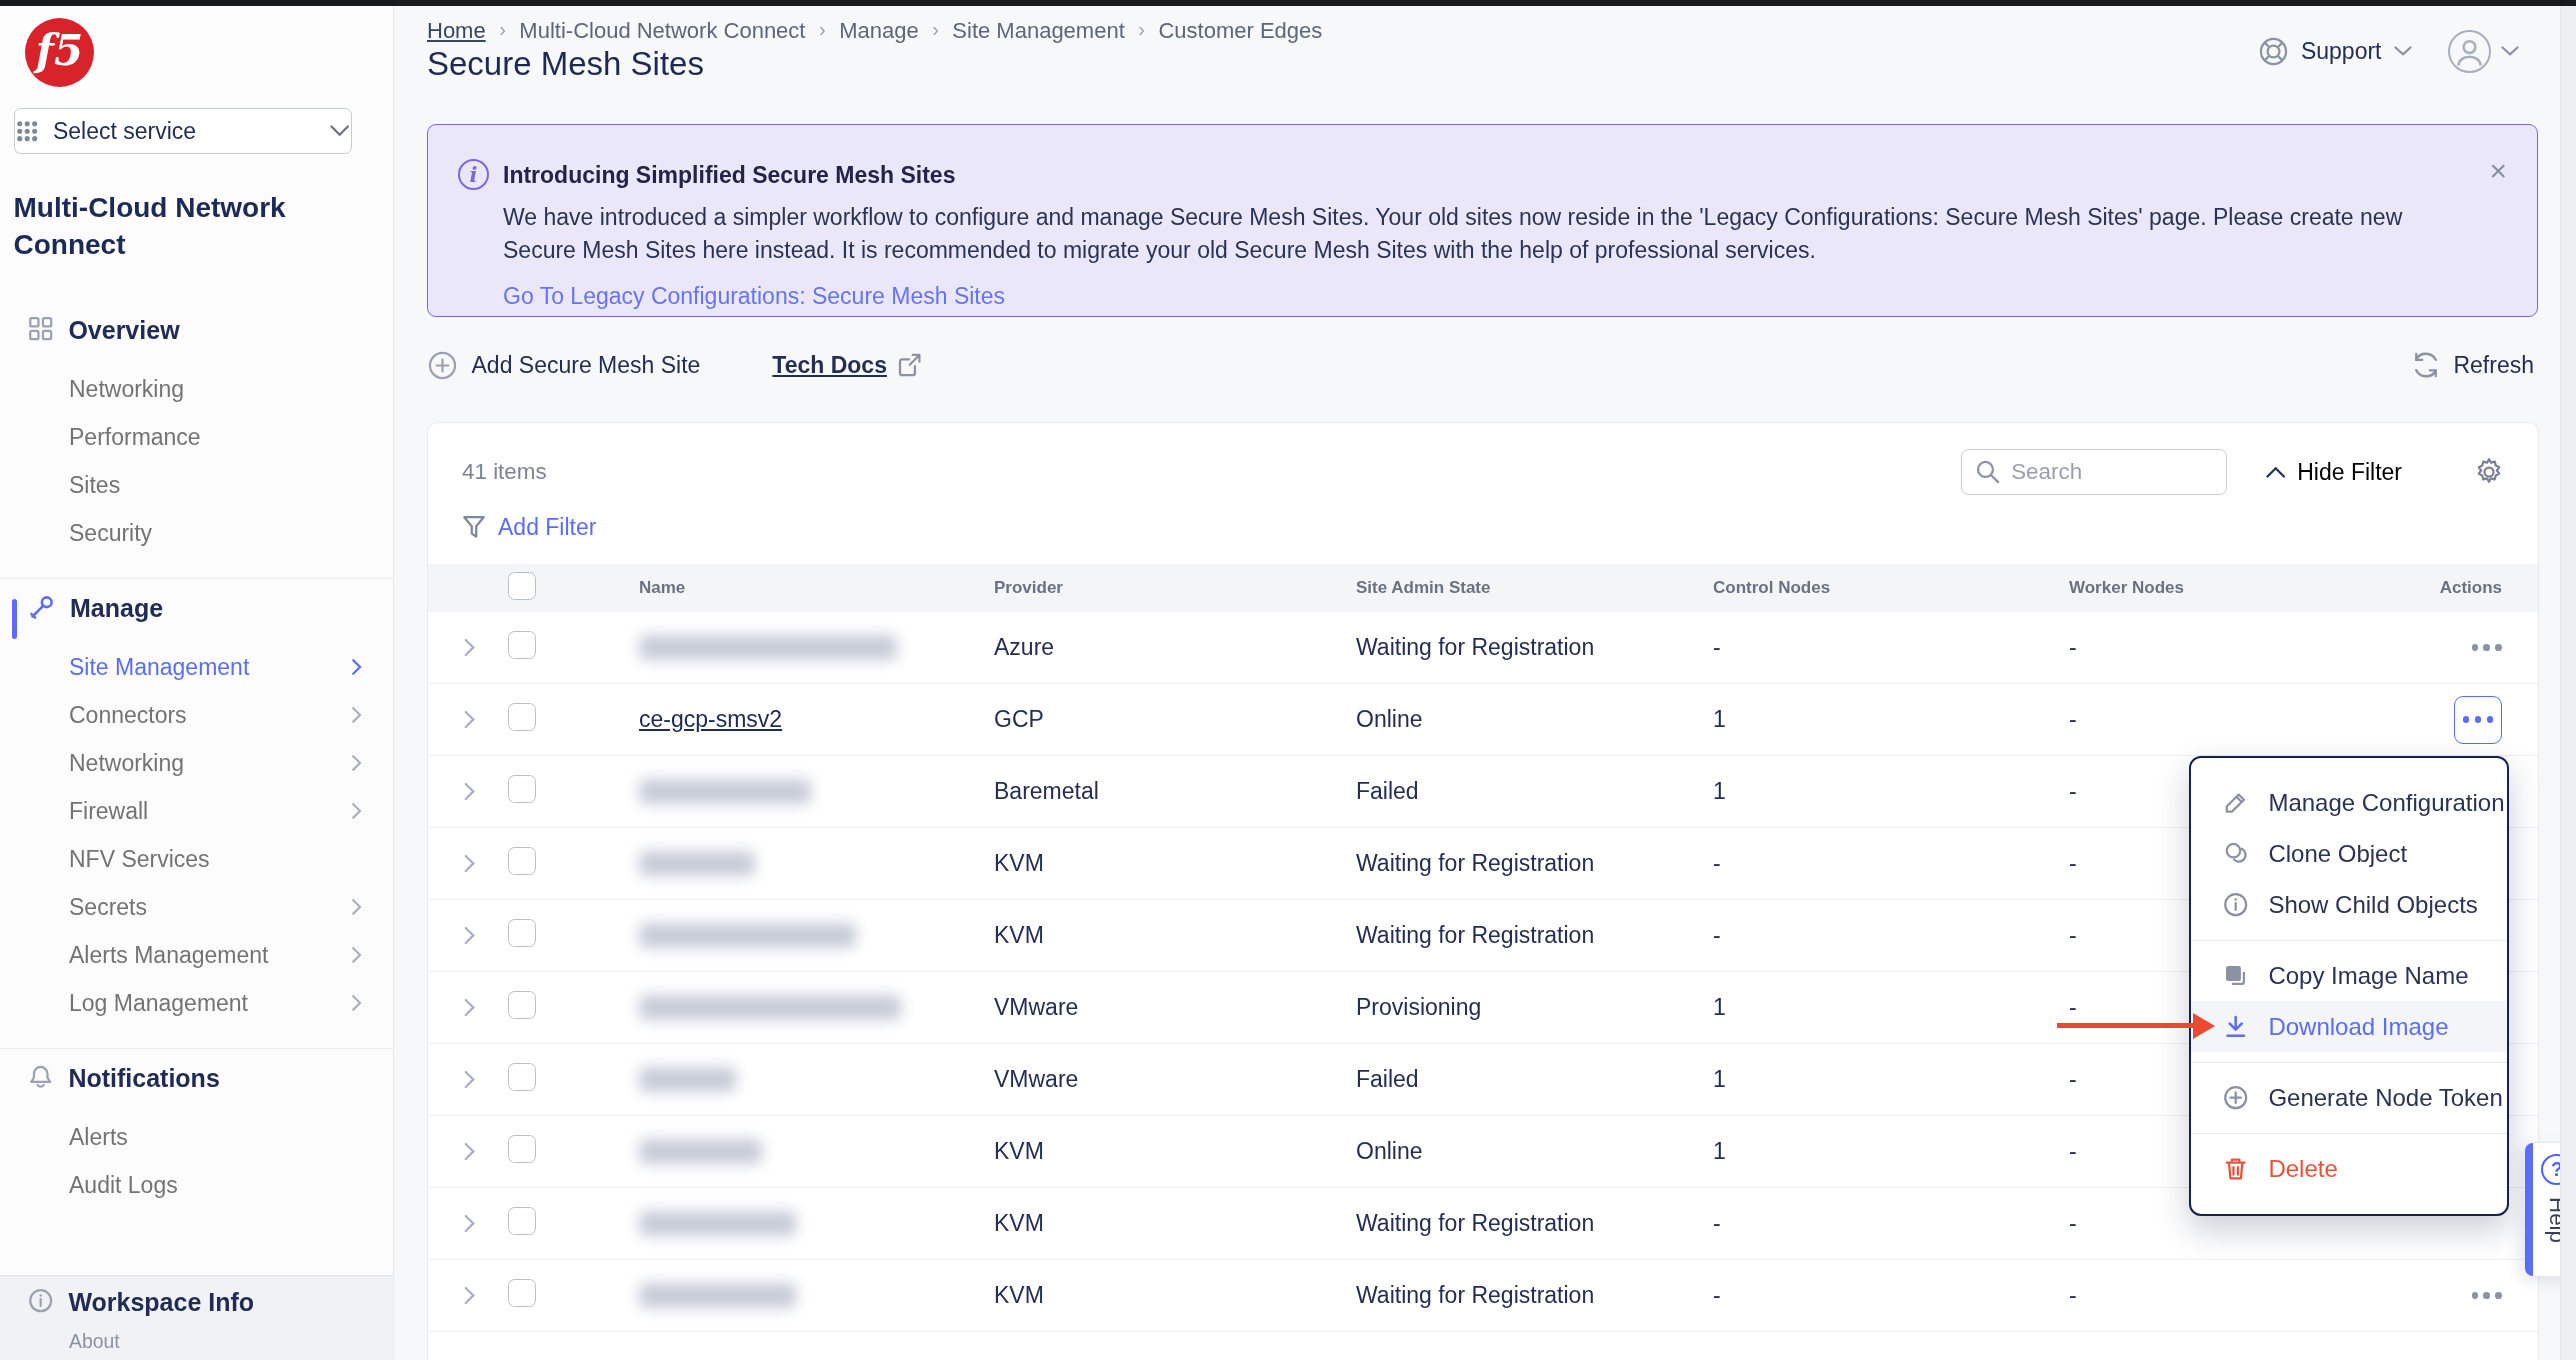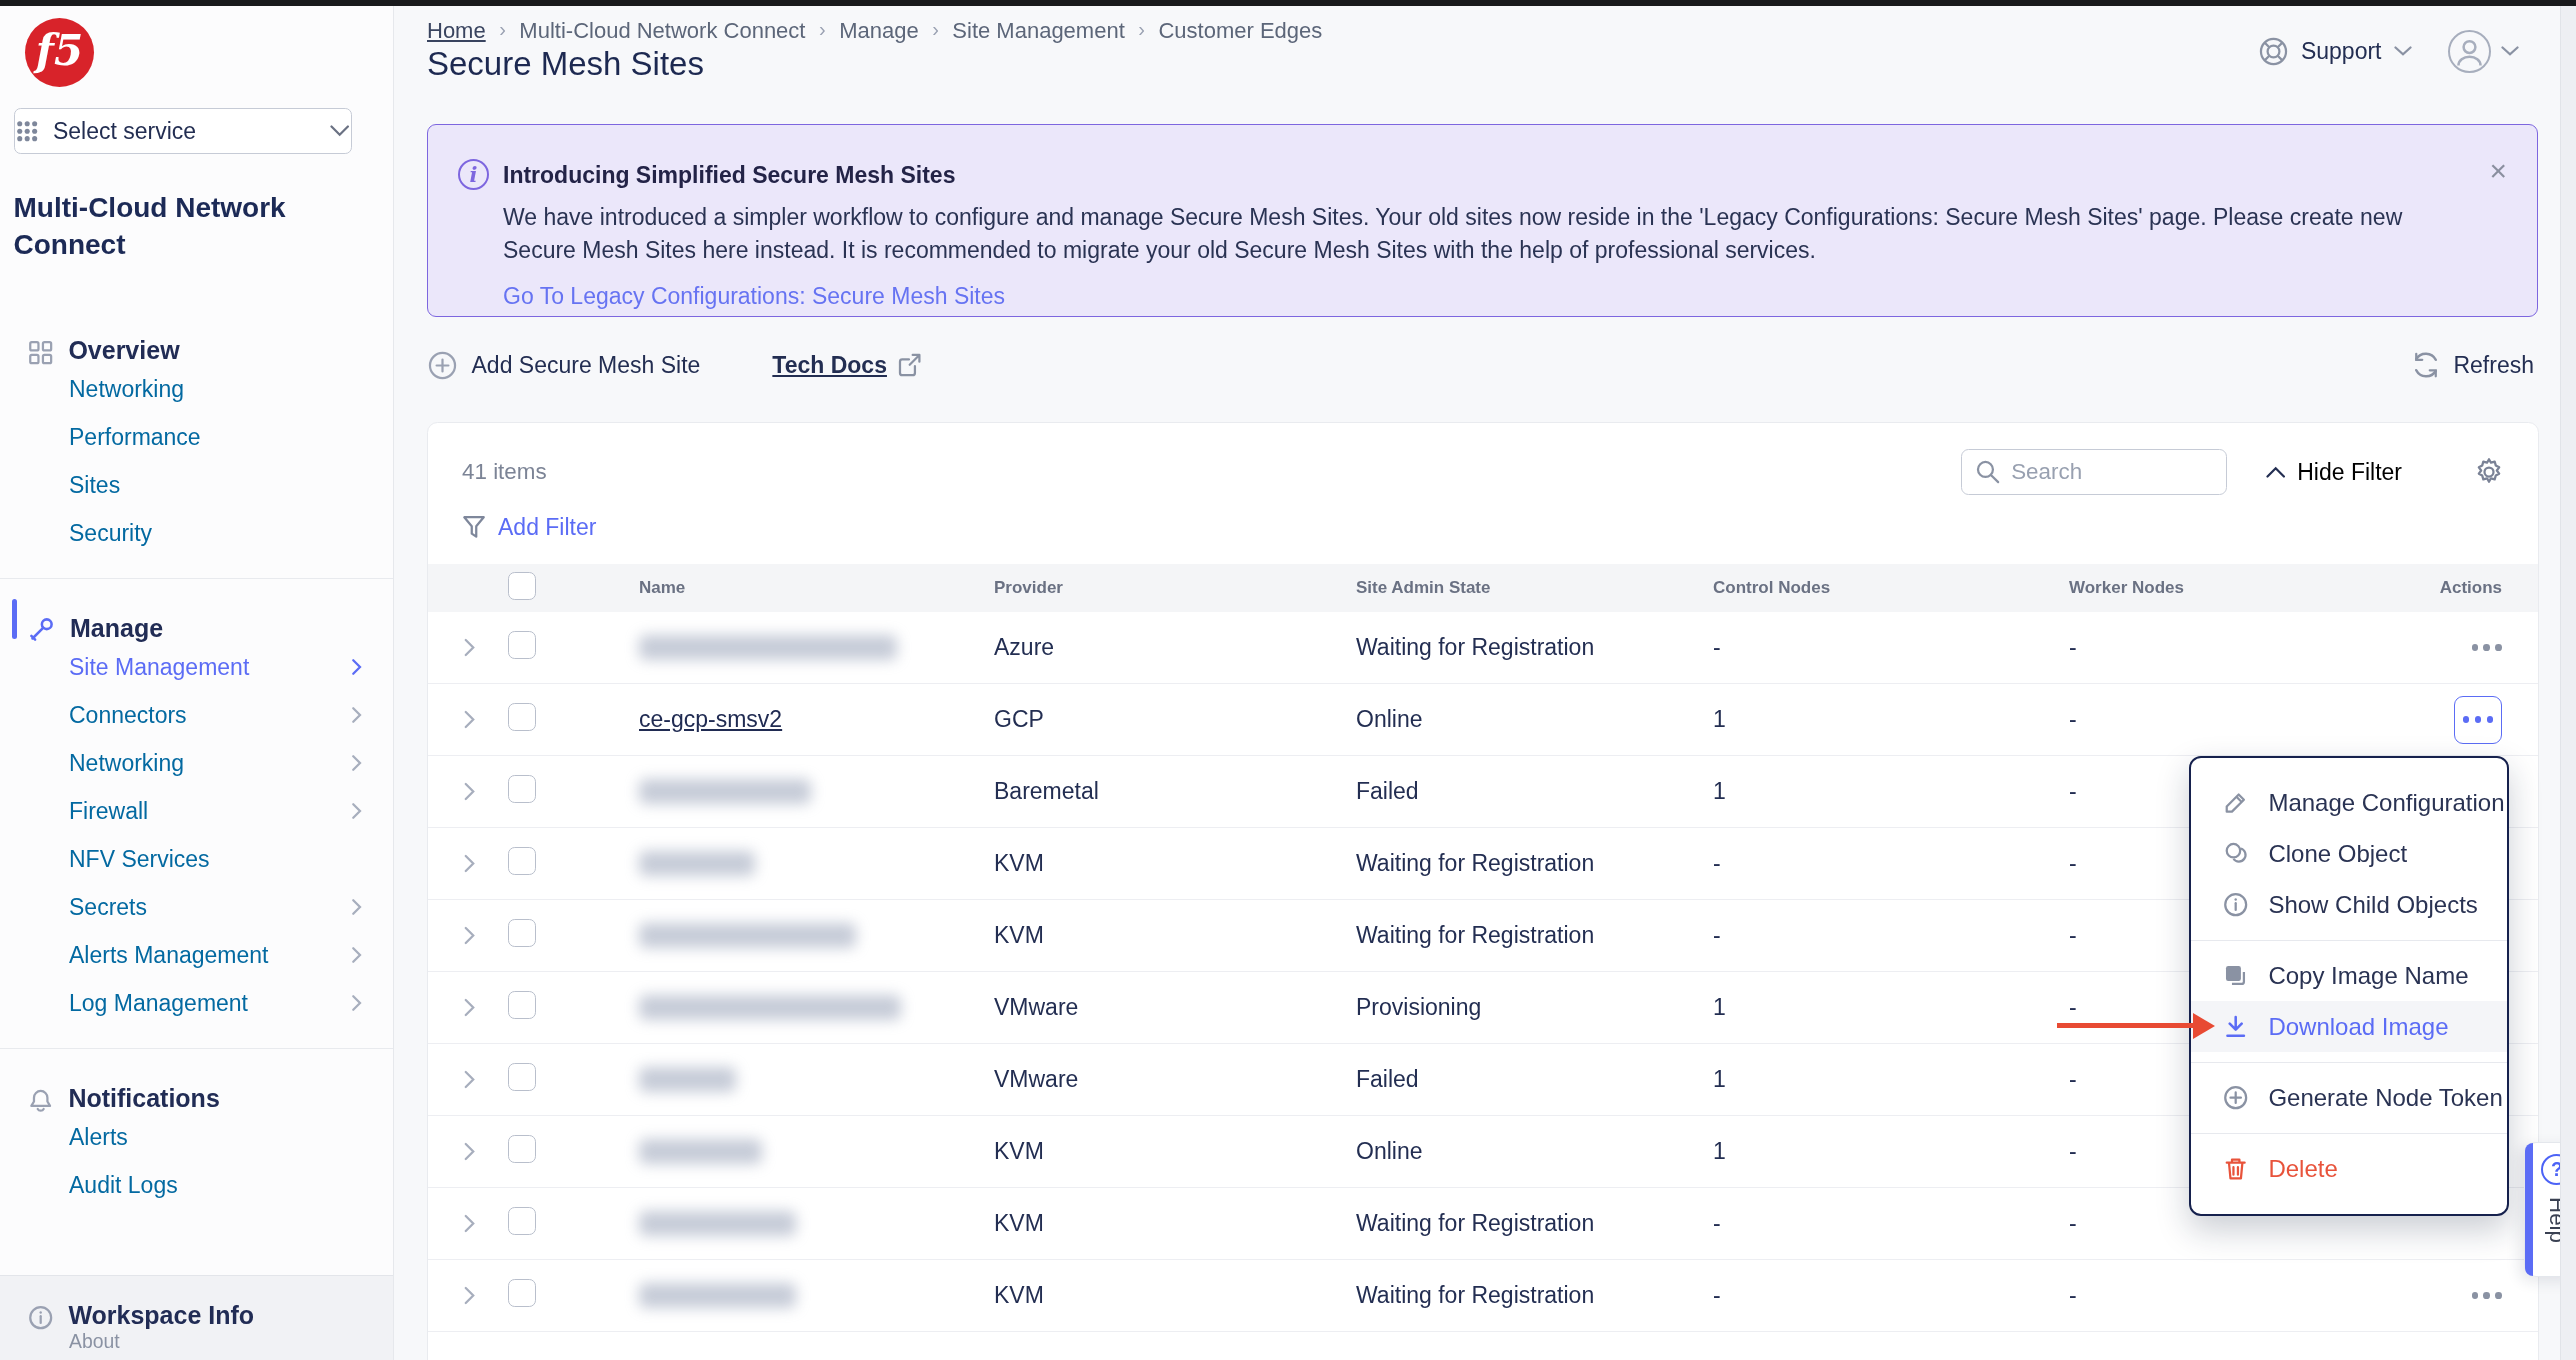--- a/index.html
+++ b/index.html
@@ -34,25 +34,25 @@
   .sidebar{position:absolute;top:6px;left:0;width:394px;bottom:0;background:var(--sidebar-bg);border-right:0.7px solid #E6E8EC;z-index:10}
   .logo{position:absolute;top:12px;left:25px;width:69px;height:69px;border-radius:50%;background:var(--f5-red);color:#fff;
         display:flex;align-items:center;justify-content:center;font-family:"DejaVu Serif",serif;font-style:italic;font-weight:700;font-size:42px;padding-bottom:4.5px}
   .select-service{position:absolute;top:102px;left:13.5px;width:338px;height:46px;border:0.7px solid #C6CBD6;border-radius:6.7px;background:#fff;
         display:flex;align-items:center;padding:0 1px;gap:15px;cursor:pointer}
   .select-service .lbl{font-size:23px;color:#232E52;flex:1}
   .ws-title{position:absolute;top:184px;left:13.5px;width:321px;font-size:28px;font-weight:700;color:var(--heading);line-height:1.32}
   .nav{position:absolute;top:295px;left:0;right:0;bottom:86px;overflow:hidden}
   .nav-section{padding:15px 0 21px;border-bottom:0.7px solid var(--divider)}
   .nav-section:last-child{border-bottom:none}
-  .nav-heading{position:relative;height:49px;display:flex;align-items:flex-end;padding-left:28px;gap:15px;
+  .nav-heading{position:relative;height:49px;display:flex;align-items:flex-start;padding-left:28px;gap:15px;
         font-size:25px;font-weight:600;color:#212C55;cursor:pointer}
   .active-bar{position:absolute;left:12px;top:4.5px;width:4.5px;height:40px;border-radius:3px;background:var(--accent)}
   .nav-item{height:48px;display:flex;align-items:center;justify-content:space-between;padding:0 30px 0 69px;
-        font-size:23px;color:#0369a1;cursor:pointer}
+        font-size:23px;color:#737373;cursor:pointer}
   .nav-item .chev{color:#A7AEBD}
   .nav-item.active{color:var(--accent)}
   .nav-item.active .chev{color:var(--accent)}
   .sb-footer{position:absolute;left:0;right:0;bottom:0;height:86px;background:var(--footer-bg);border-top:0.7px solid #E3E5EA;padding-top:12px}
   .sb-footer .nav-heading{height:42px}
   .sb-footer .about{padding-left:69px;font-size:19.4px;color:#8A92A3;margin-top:0;cursor:pointer}
 
   
   .main{position:absolute;left:394px;top:6px;right:0;bottom:0}
   .breadcrumb{position:absolute;left:33px;top:12px;display:flex;align-items:flex-start;gap:13.5px;font-size:22px;color:#5C6679}

